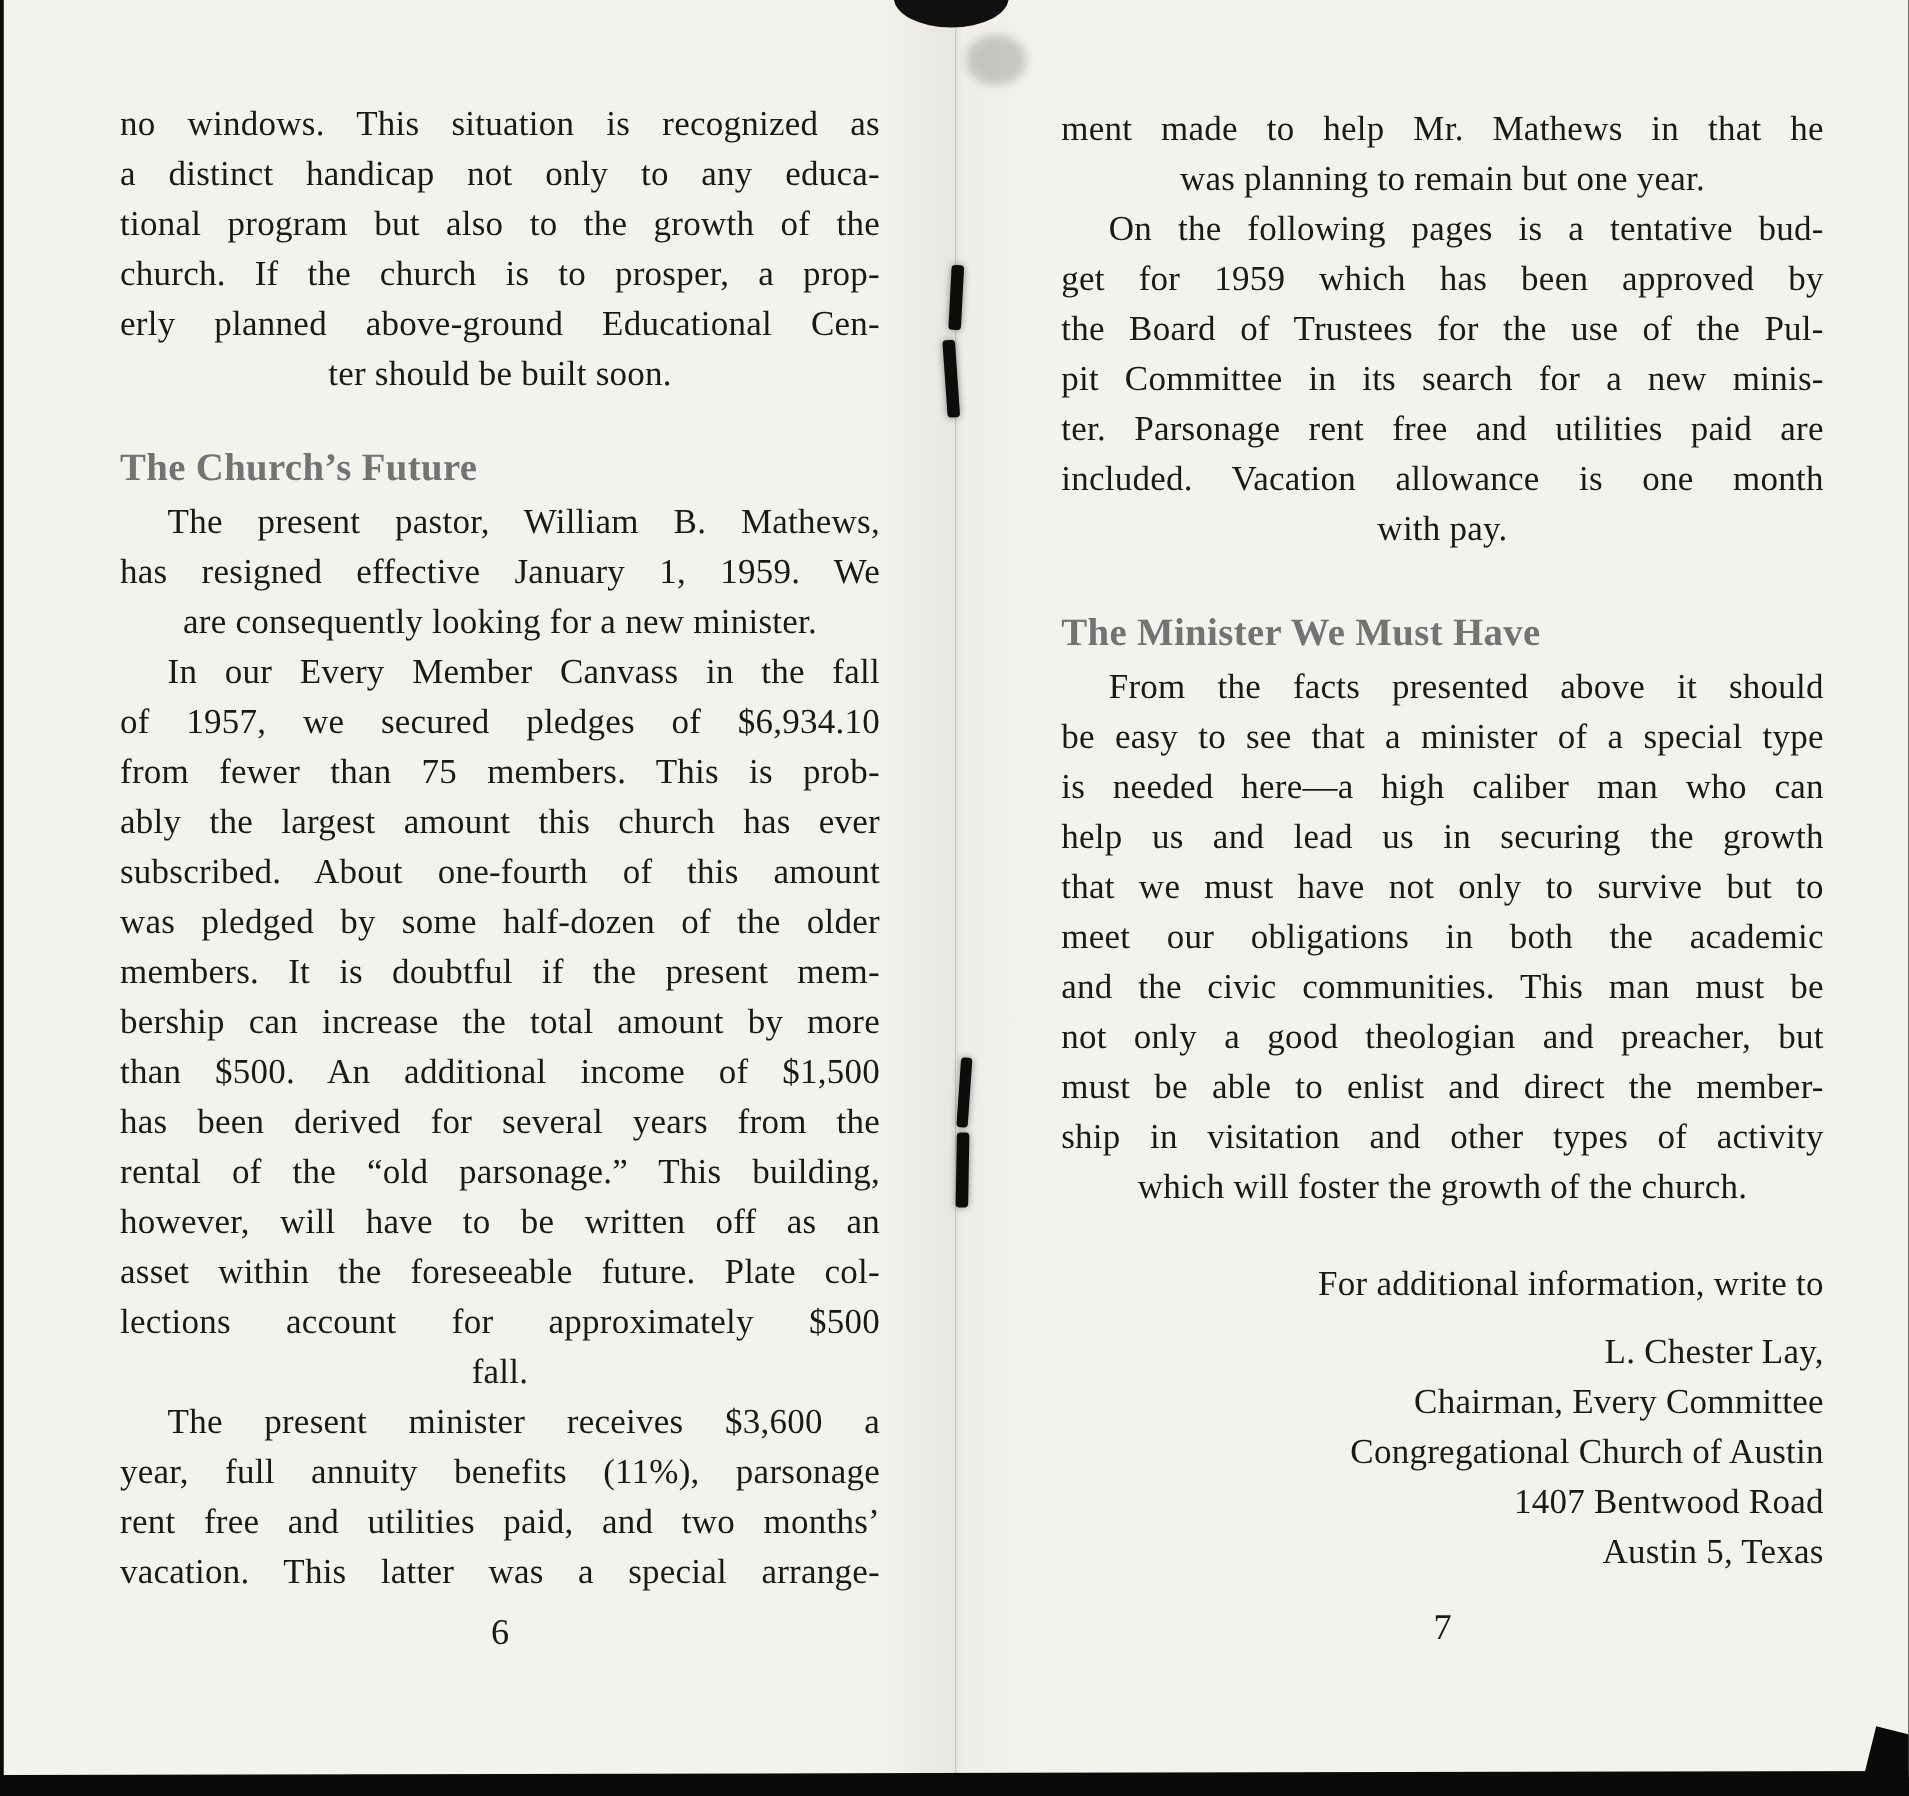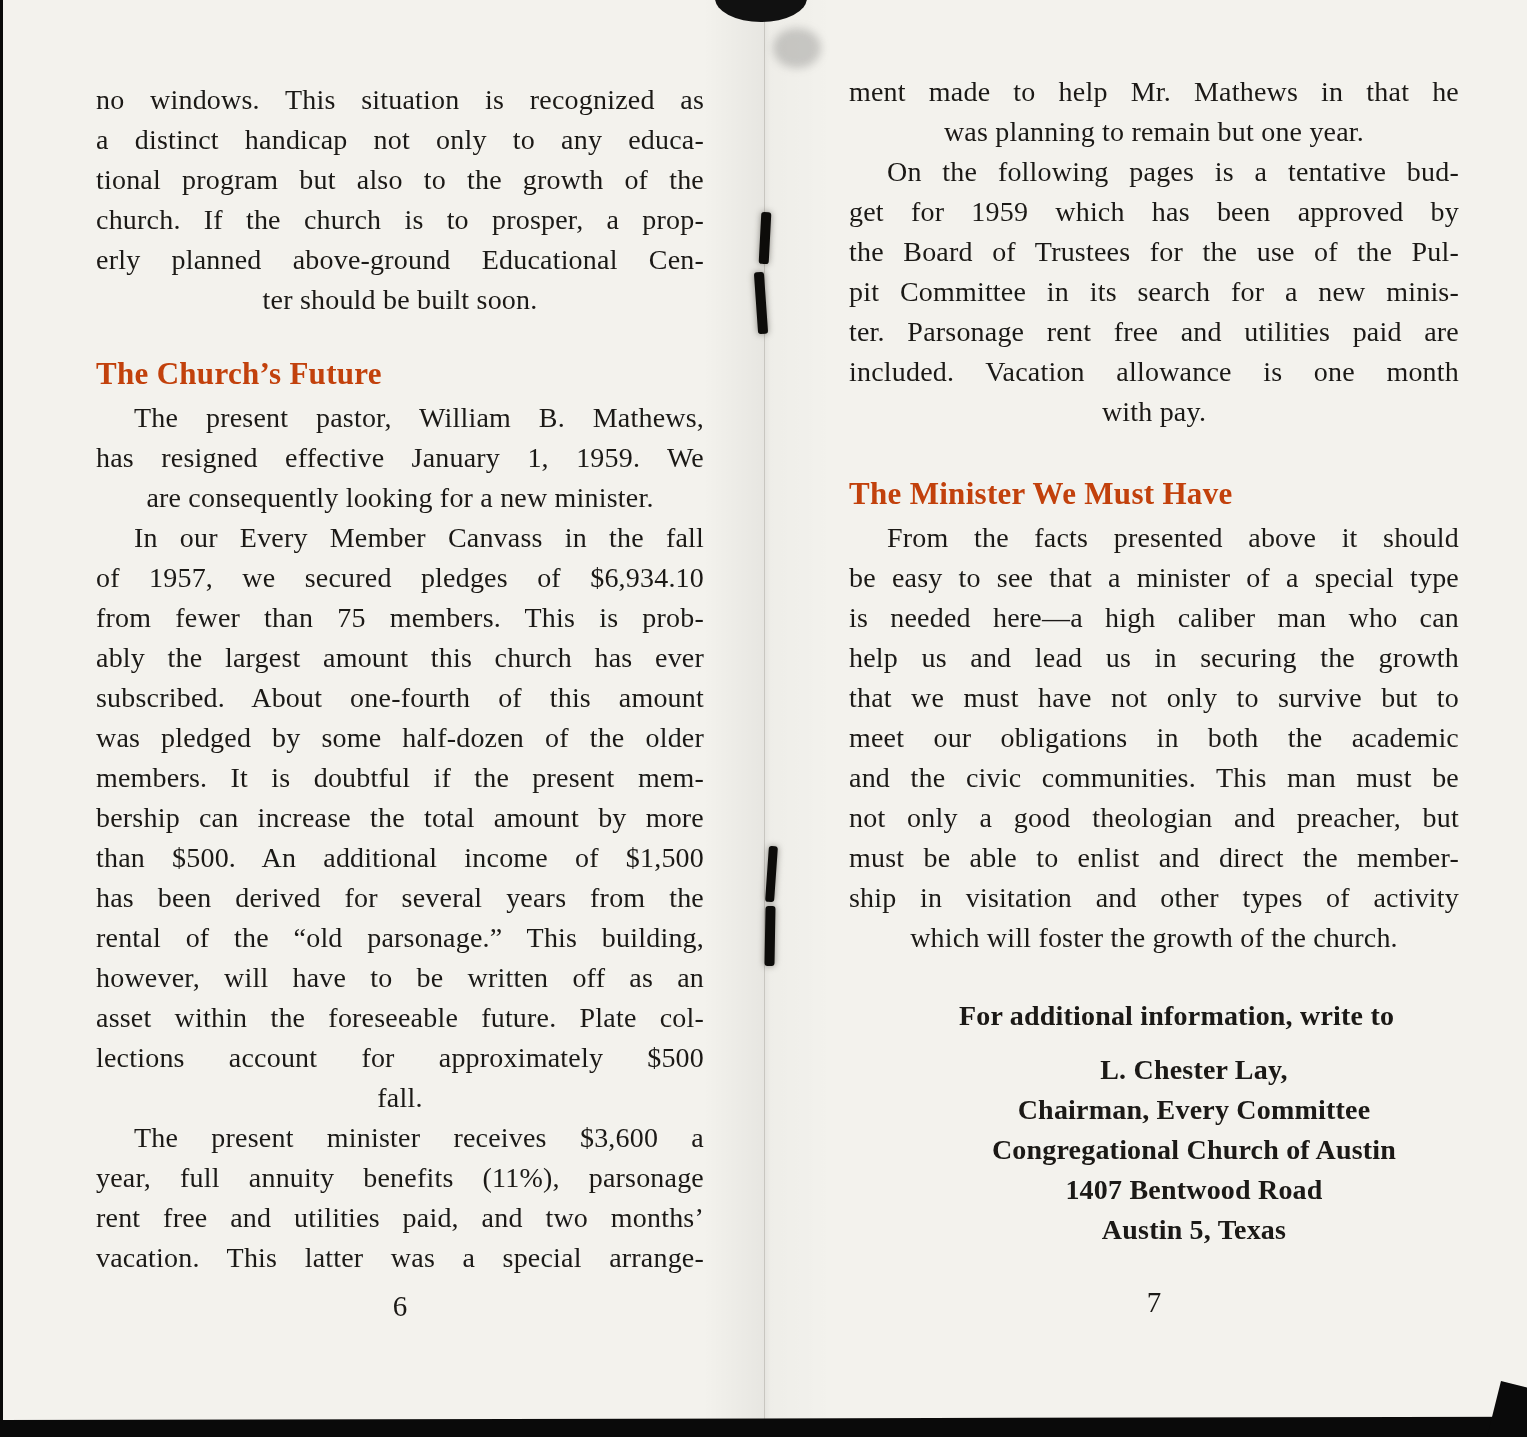--- a/index.html
+++ b/index.html
@@ -93,39 +93,39 @@
   }
   
   .column {
     position: absolute;
     color: #1b1916;
     font-size: 28px;
     line-height: 40px;
     letter-spacing: 0.2px;
   }
   #left-column  { left: 93px;  top: 80px; width: 608px; }
-  #right-column { left: 846px; top: 72px; width: 610px; }
+  #right-column { left: 846px; top: 84px; width: 610px; }
   .heading {
     font-weight: bold;
     font-size: 31px;
     line-height: 48px;
     margin-top: 28px;
     letter-spacing: 0.3px;
-    color: #c2410c;
+    color: #737373;
   }
   #left-column .heading  { margin-top: 30px; }
   #right-column .heading { margin-top: 38px; }
   .para { margin: 0; }
   .line { white-space: normal; }
   .line.just {
     text-align: justify;
     text-align-last: justify;
   }
   .line.lastline { text-align: center; }
-  .line.plain { text-align: center; font-weight: bold; }
+  .line.plain { text-align: right; }
   .line.indent { text-indent: 38px; }
   .para.info    { padding-left: 45px; margin-top: 0; }
   .para.address { padding-left: 80px; margin-top: 14px; }
   .page-number {
     position: absolute;
     font-size: 29px;
     color: #1b1916;
     text-align: center;
   }
   #page-number-left  { left: 93px;  top: 1290px; width: 608px; }

